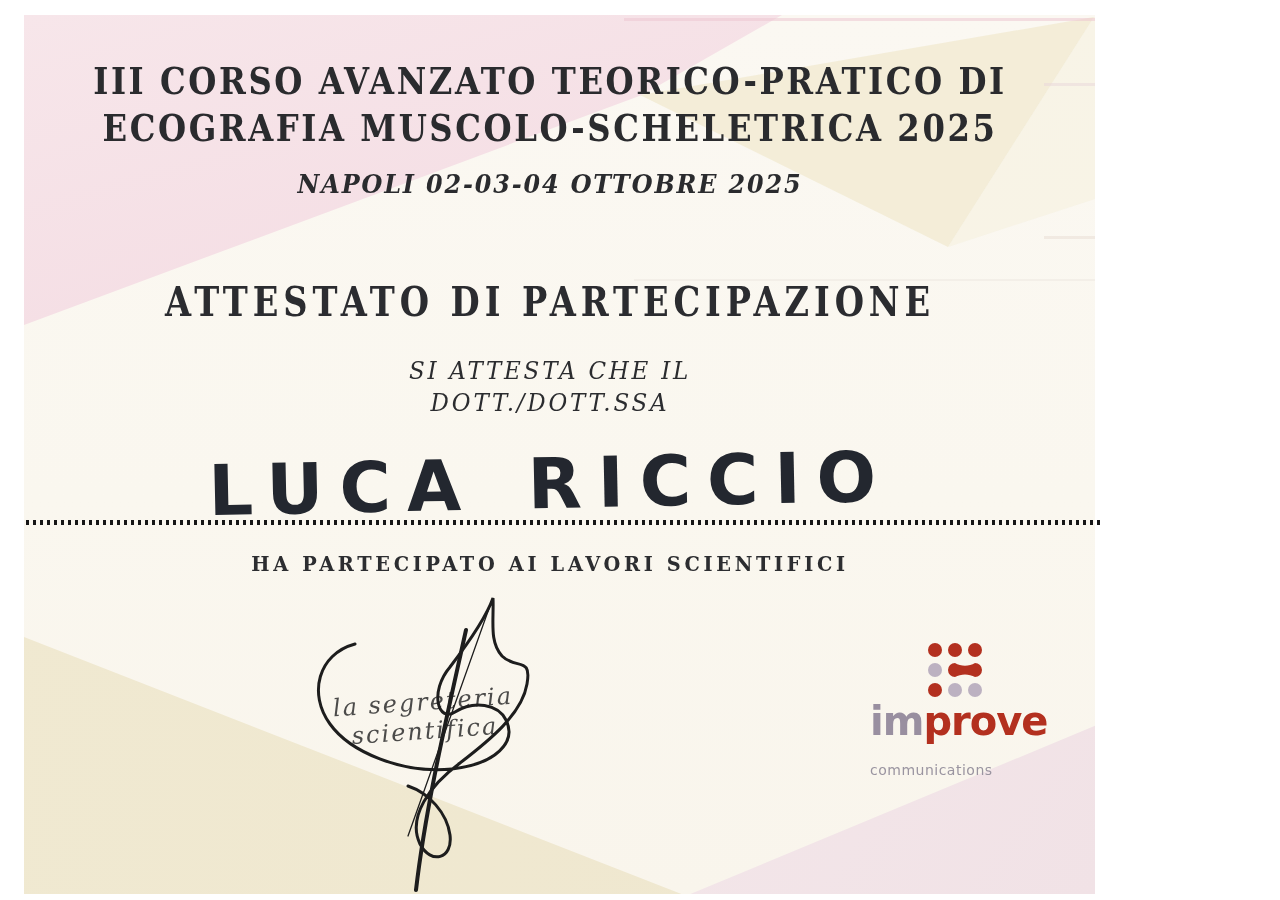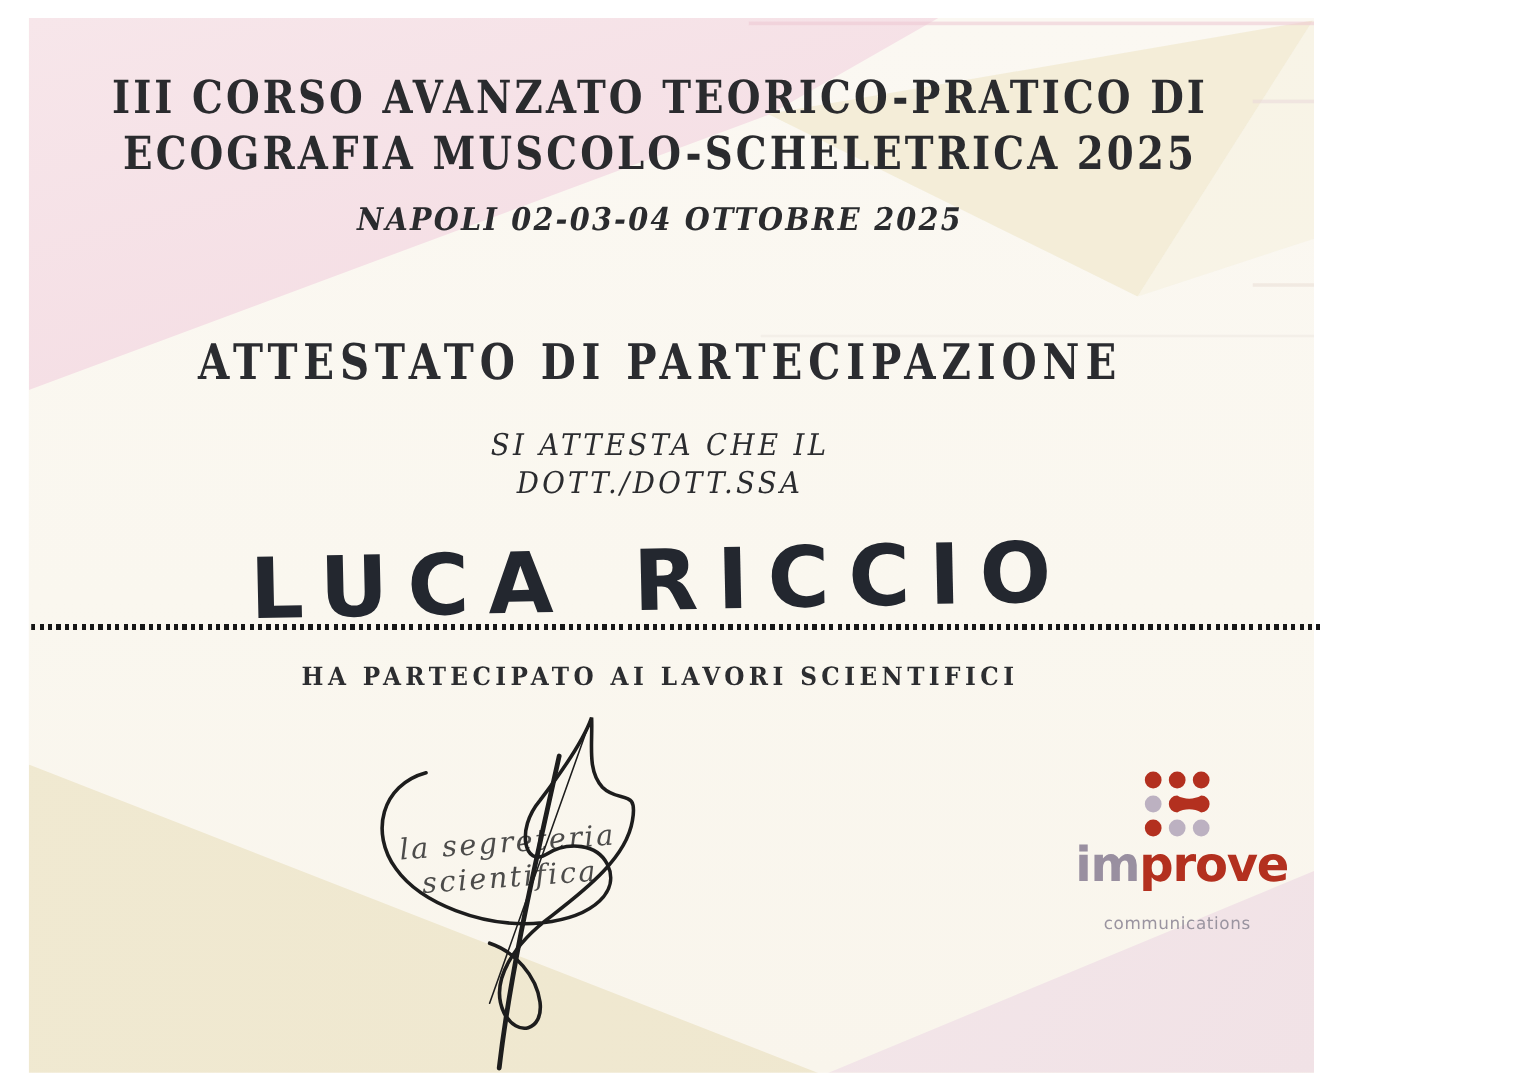--- a/index.html
+++ b/index.html
@@ -44,21 +44,21 @@
   .dotline{position:absolute;left:26px;top:520px;width:1171px;height:5px;z-index:2;
            background:repeating-linear-gradient(90deg,#161616 0 3.5px,transparent 3.5px 7px);}
   .participation{top:551px;font-size:21px;font-weight:600;letter-spacing:4px;
                  transform:scaleX(.92);color:#2c2d30;}
   
   .sig-svg{position:absolute;left:280px;top:572px;width:280px;height:330px;z-index:2;}
   .sig-label{position:absolute;left:318px;top:688px;width:212px;z-index:1;text-align:center;
              font-style:italic;font-size:24px;letter-spacing:2px;line-height:29px;
              color:rgba(45,45,45,.85);transform:rotate(-4deg);white-space:nowrap;}
   
-  .logo{position:absolute;left:896px;top:641px;width:170px;text-align:center;z-index:2;
+  .logo{position:absolute;left:870px;top:641px;width:170px;text-align:left;z-index:2;
         font-family:"DejaVu Sans","Liberation Sans",sans-serif;}
   .logo-dots{display:block;margin:0 auto 1px auto;}
   .logo-word{font-size:40px;font-weight:700;letter-spacing:-1px;line-height:42px;}
   .logo-word .im{color:var(--logo_word_gray,#998fa0);}
   .logo-word .prove{color:var(--logo_red,#b32e24);}
   .logo-tagline{font-size:14px;letter-spacing:.5px;color:#9a94a0;margin-top:20px;}
 </style>
 </head>
 <body>
 

